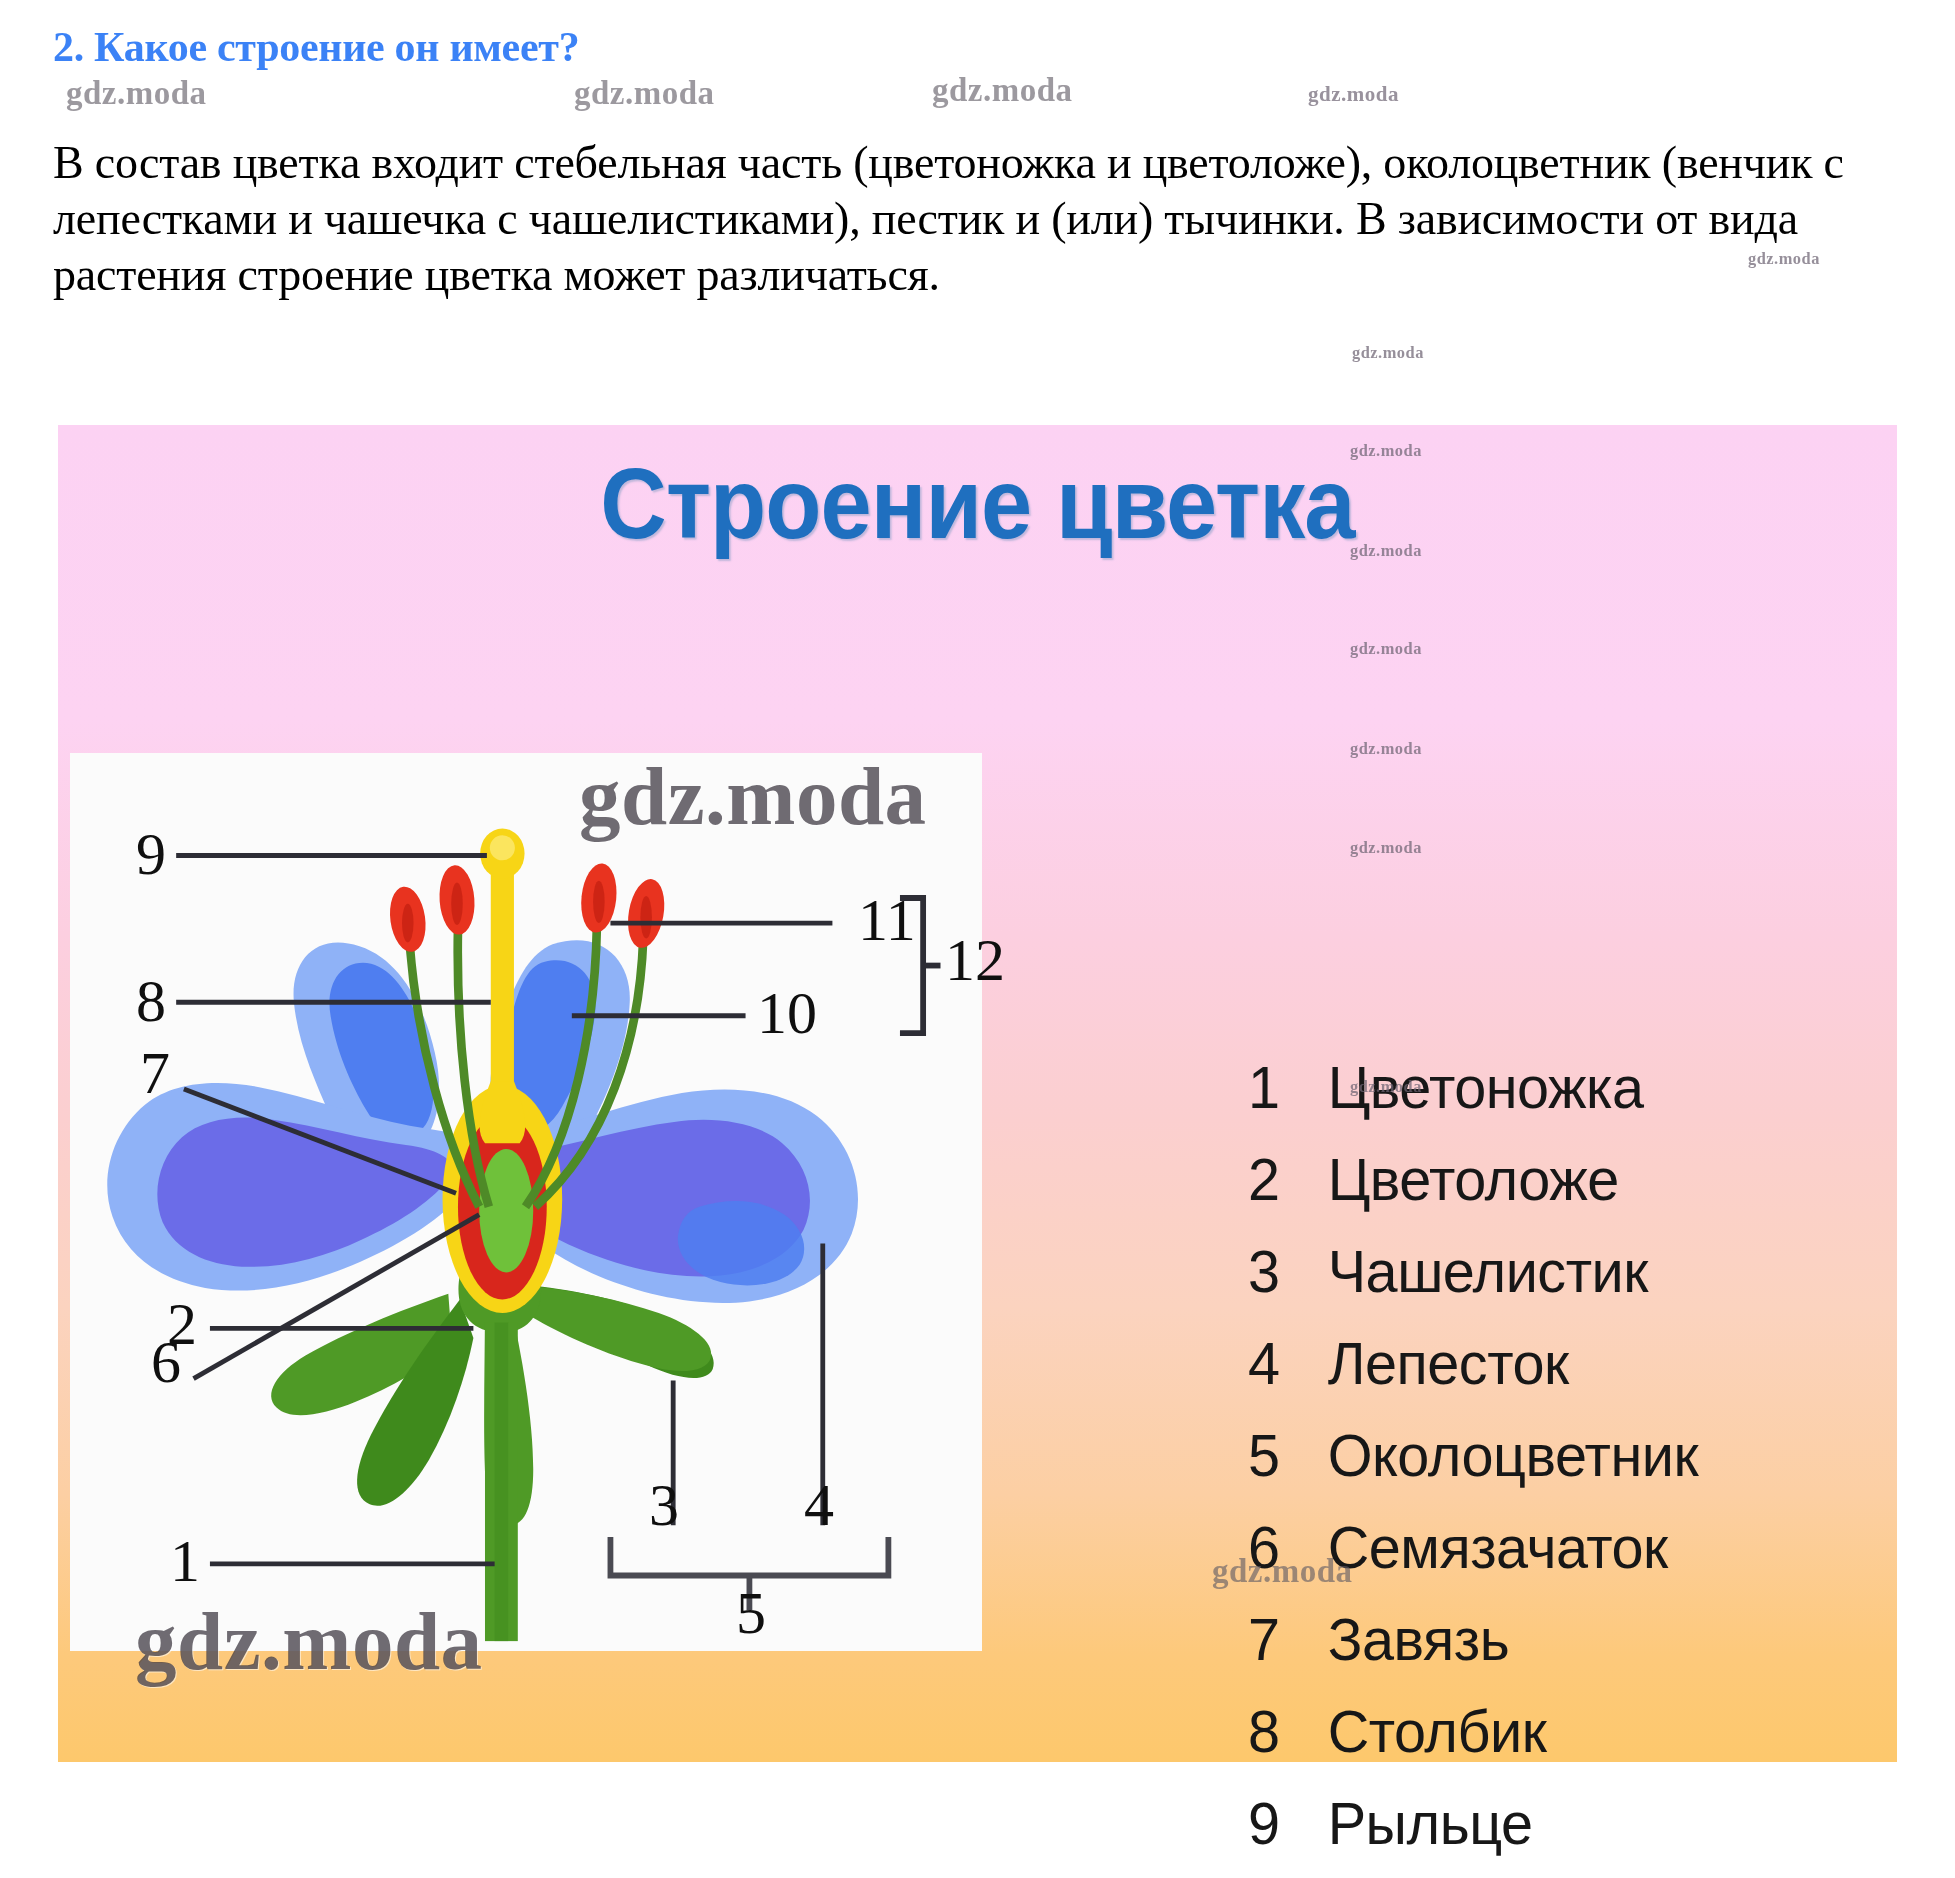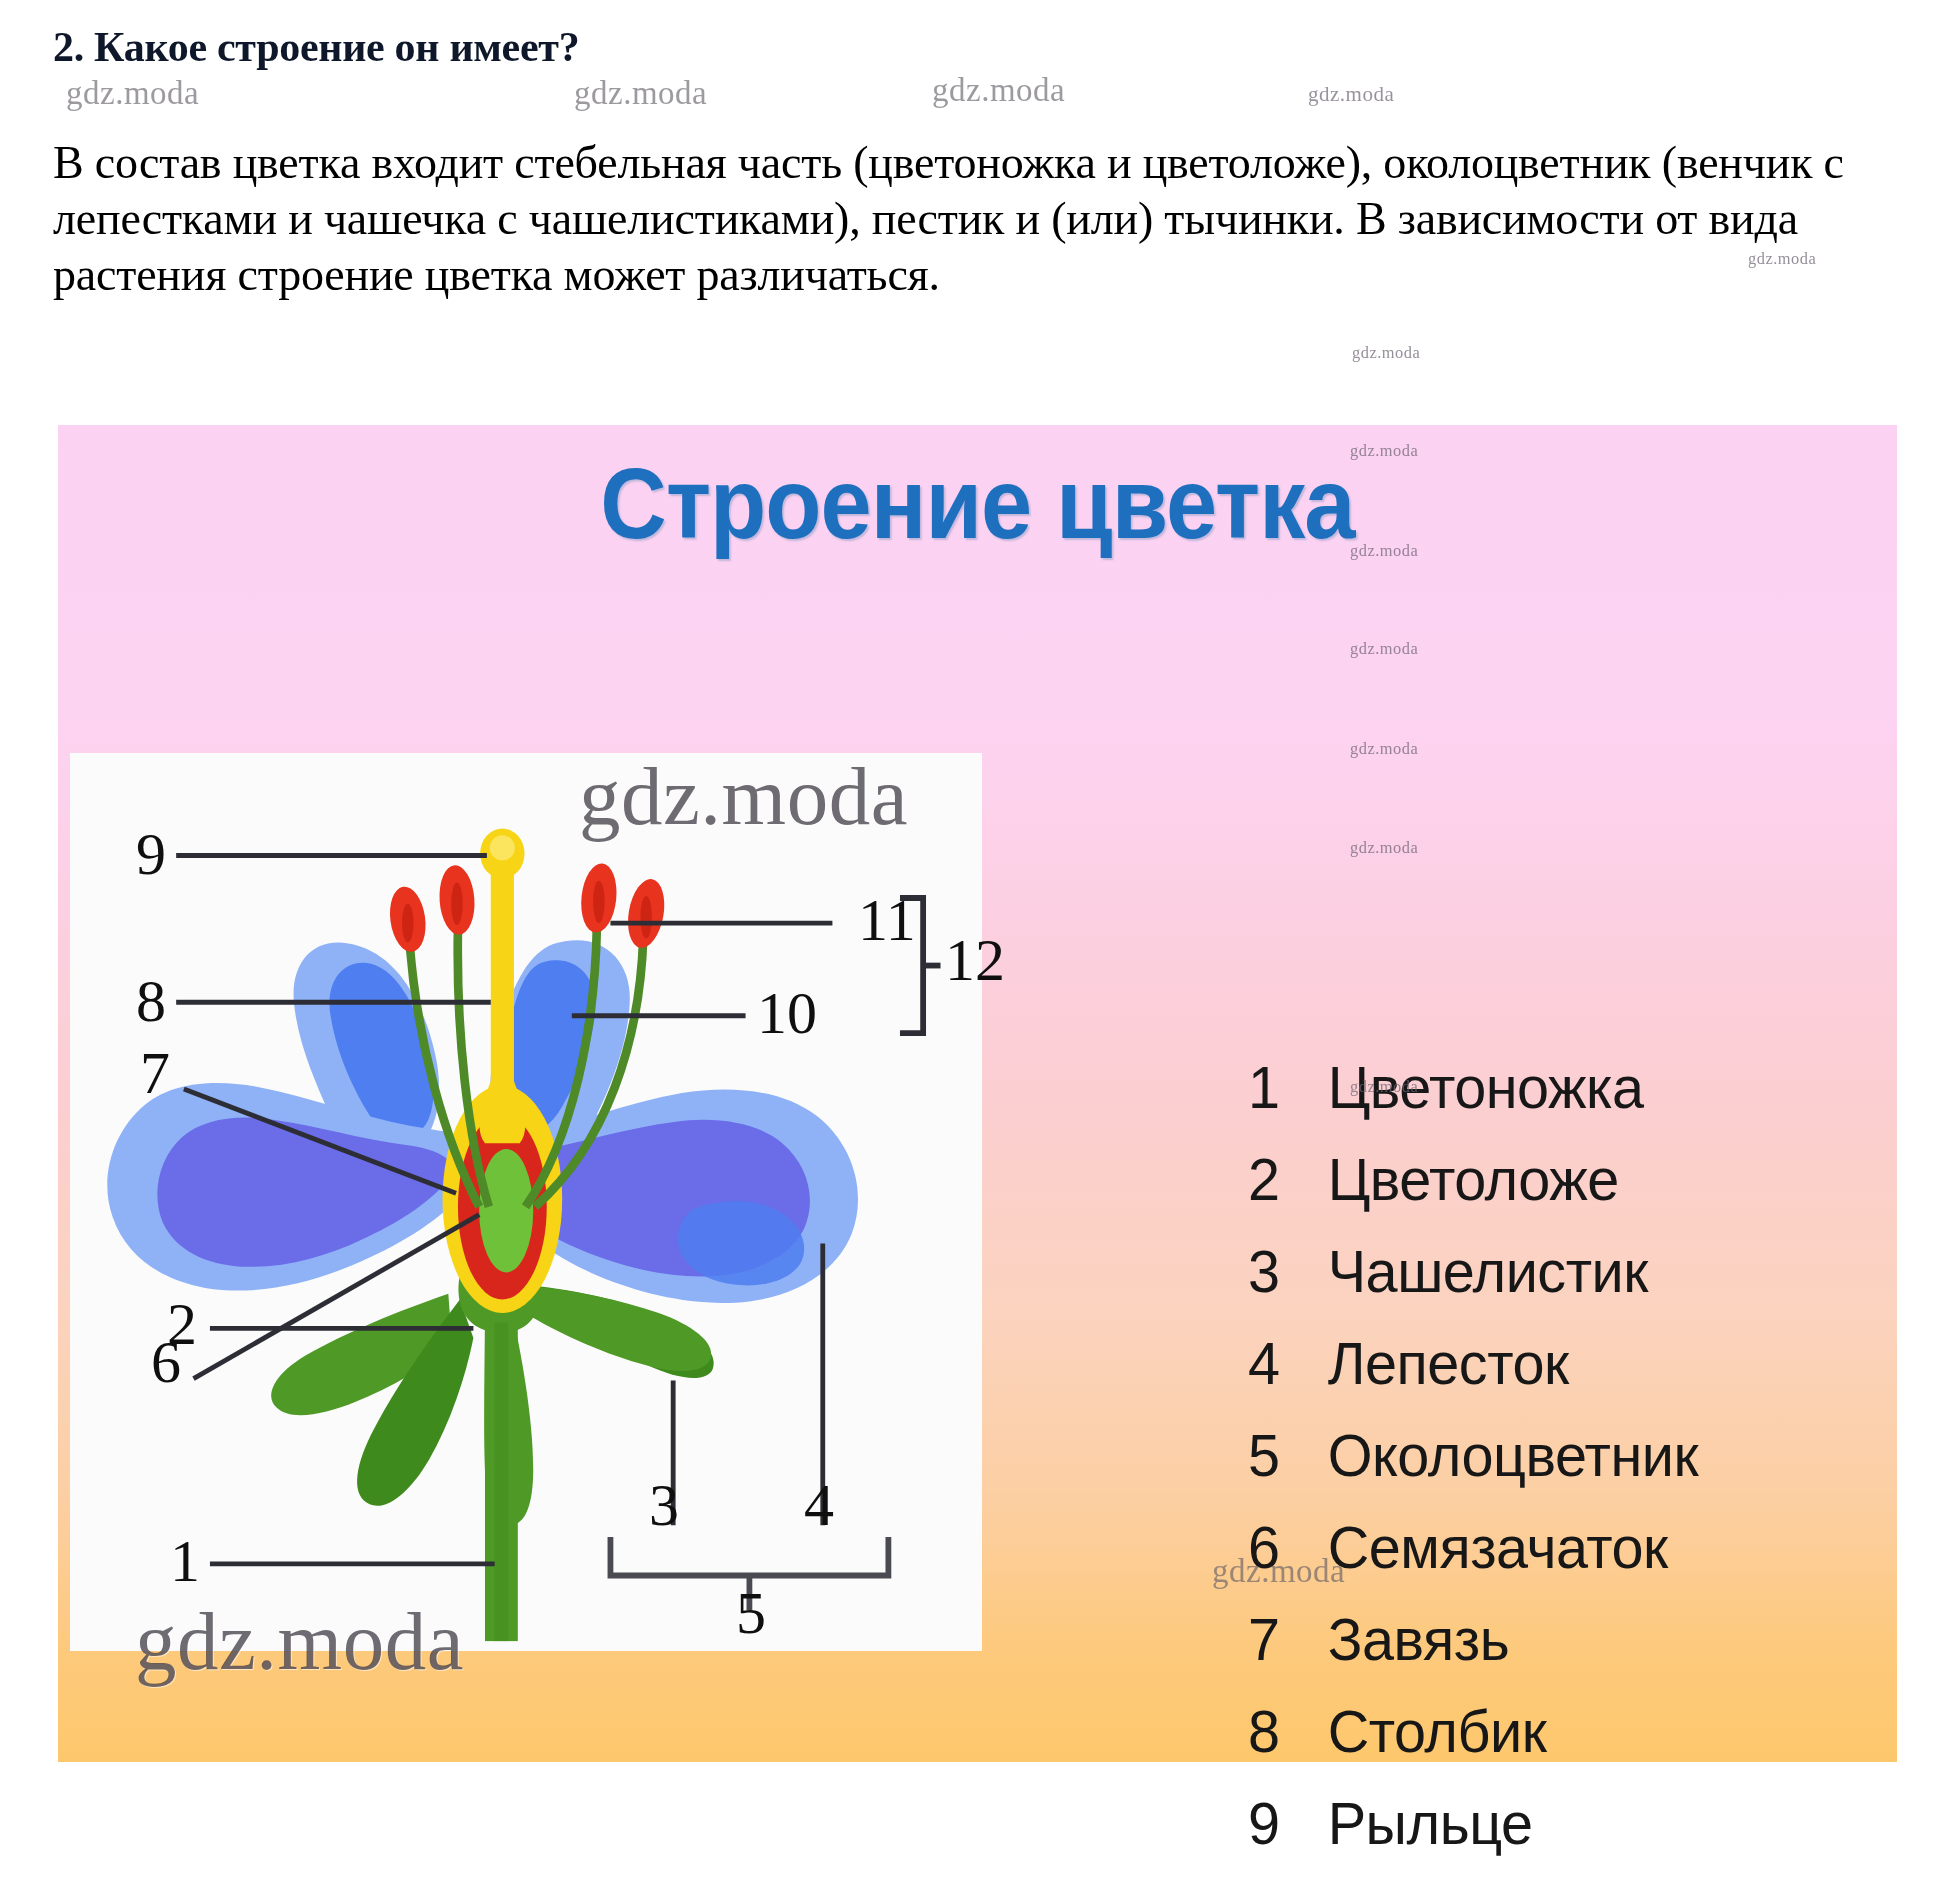--- a/index.html
+++ b/index.html
@@ -7,35 +7,35 @@
     width:1955px;height:1879px;
     background:#ffffff;
     font-family:"Liberation Serif", serif;
     overflow:hidden;
     position:relative;
   }
   
   #doc-heading{
     position:absolute;left:53px;top:23px;
     font-family:"Liberation Serif", serif;
-    font-weight:bold;font-size:42px;color:#0f172a;
+    font-weight:bold;font-size:42px;color:#3b82f6;
     letter-spacing:-0.3px;white-space:nowrap;
   }
   #doc-paragraph{
     position:absolute;left:53px;top:135px;width:1834px;
     font-family:"Liberation Serif", serif;
     font-size:46px;line-height:56px;color:#000;
     letter-spacing:-0.2px;
   }
 
   
   .wm{
     position:absolute;
     font-family:"Liberation Serif", serif;
-    font-weight:normal;
+    font-weight:bold;
     color:rgba(90,85,95,0.55);
     white-space:nowrap;
     pointer-events:none;
     letter-spacing:0.5px;
   }
   .wm.big{
     font-size:83px;
     color:rgba(55,50,60,0.72);
     text-shadow:1px 1px 0 rgba(255,255,255,.55);
   }

